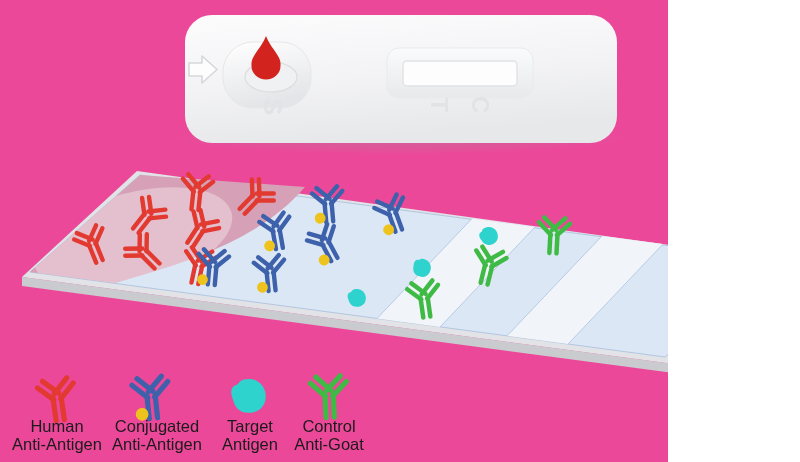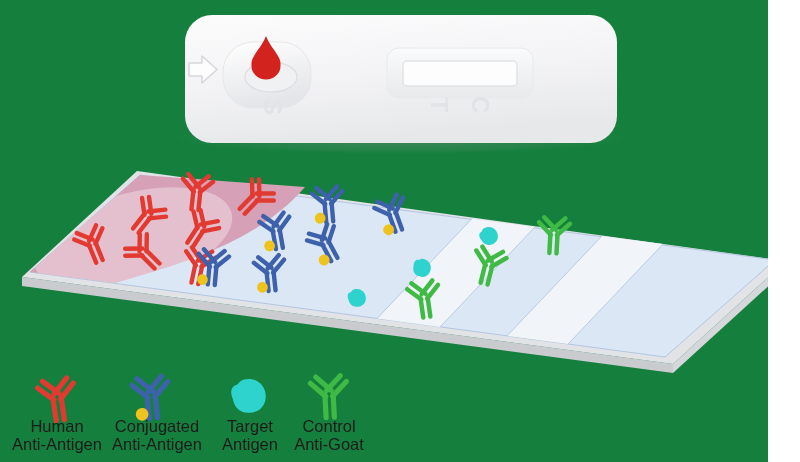--- a/index.html
+++ b/index.html
@@ -1,16 +1,16 @@
 <!DOCTYPE html>
 <html><head>
 <meta charset="utf-8">
 <style>
   html,body{margin:0;padding:0;background:#ffffff;}
-  #stage{position:relative;width:768px;height:462px;background:#15803d;overflow:hidden;
+  #stage{position:relative;width:668px;height:462px;background:#ec4899;overflow:hidden;
          font-family:"Liberation Sans",sans-serif;}
   svg text{font-family:"Liberation Sans",sans-serif;}
   .legend-label{fill:#1b1b1b;font-size:16.5px;font-weight:500;}
   .emboss{fill:#e2e3e6;font-weight:600;letter-spacing:.5px;}
 </style>
 </head>
 <body>
 
 <div id="stage">
 <svg width="800" height="462" viewBox="0 0 800 462">

